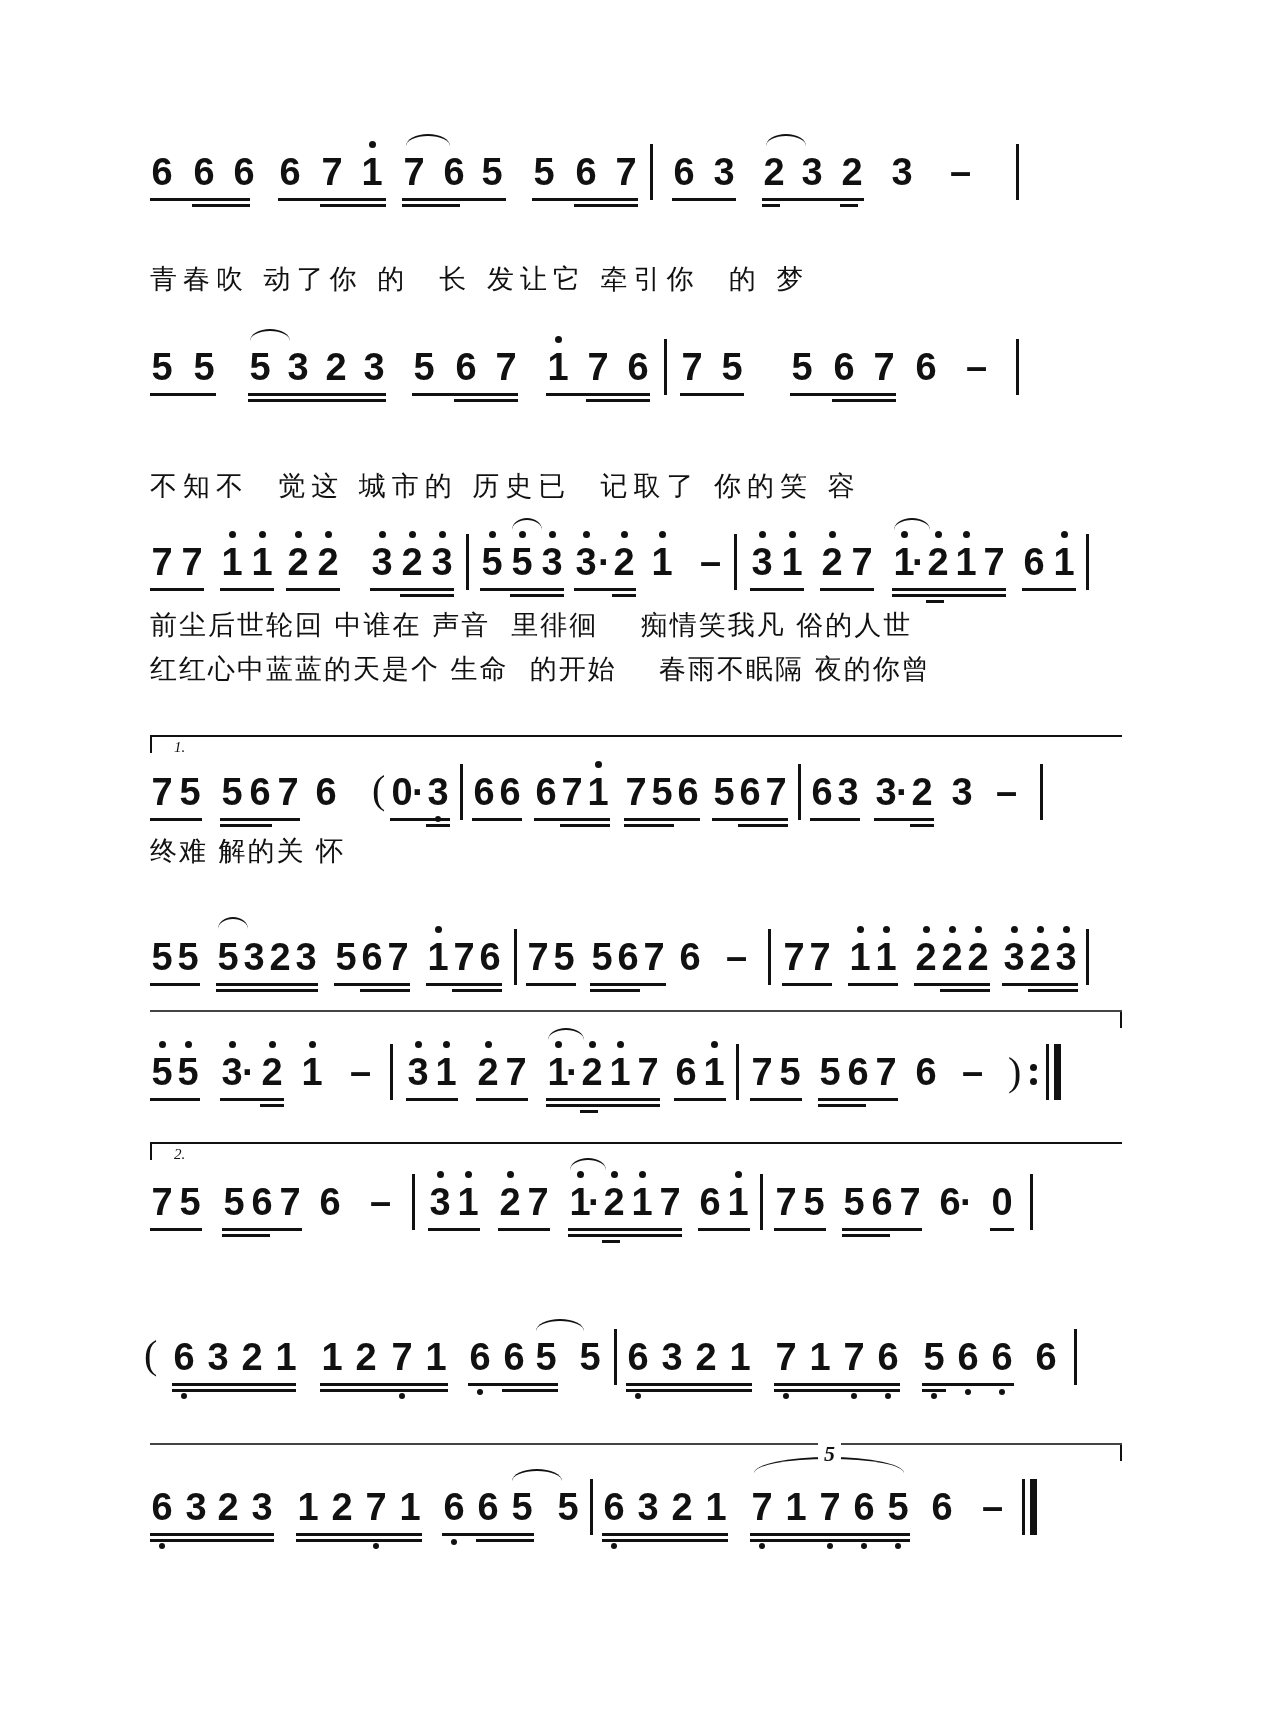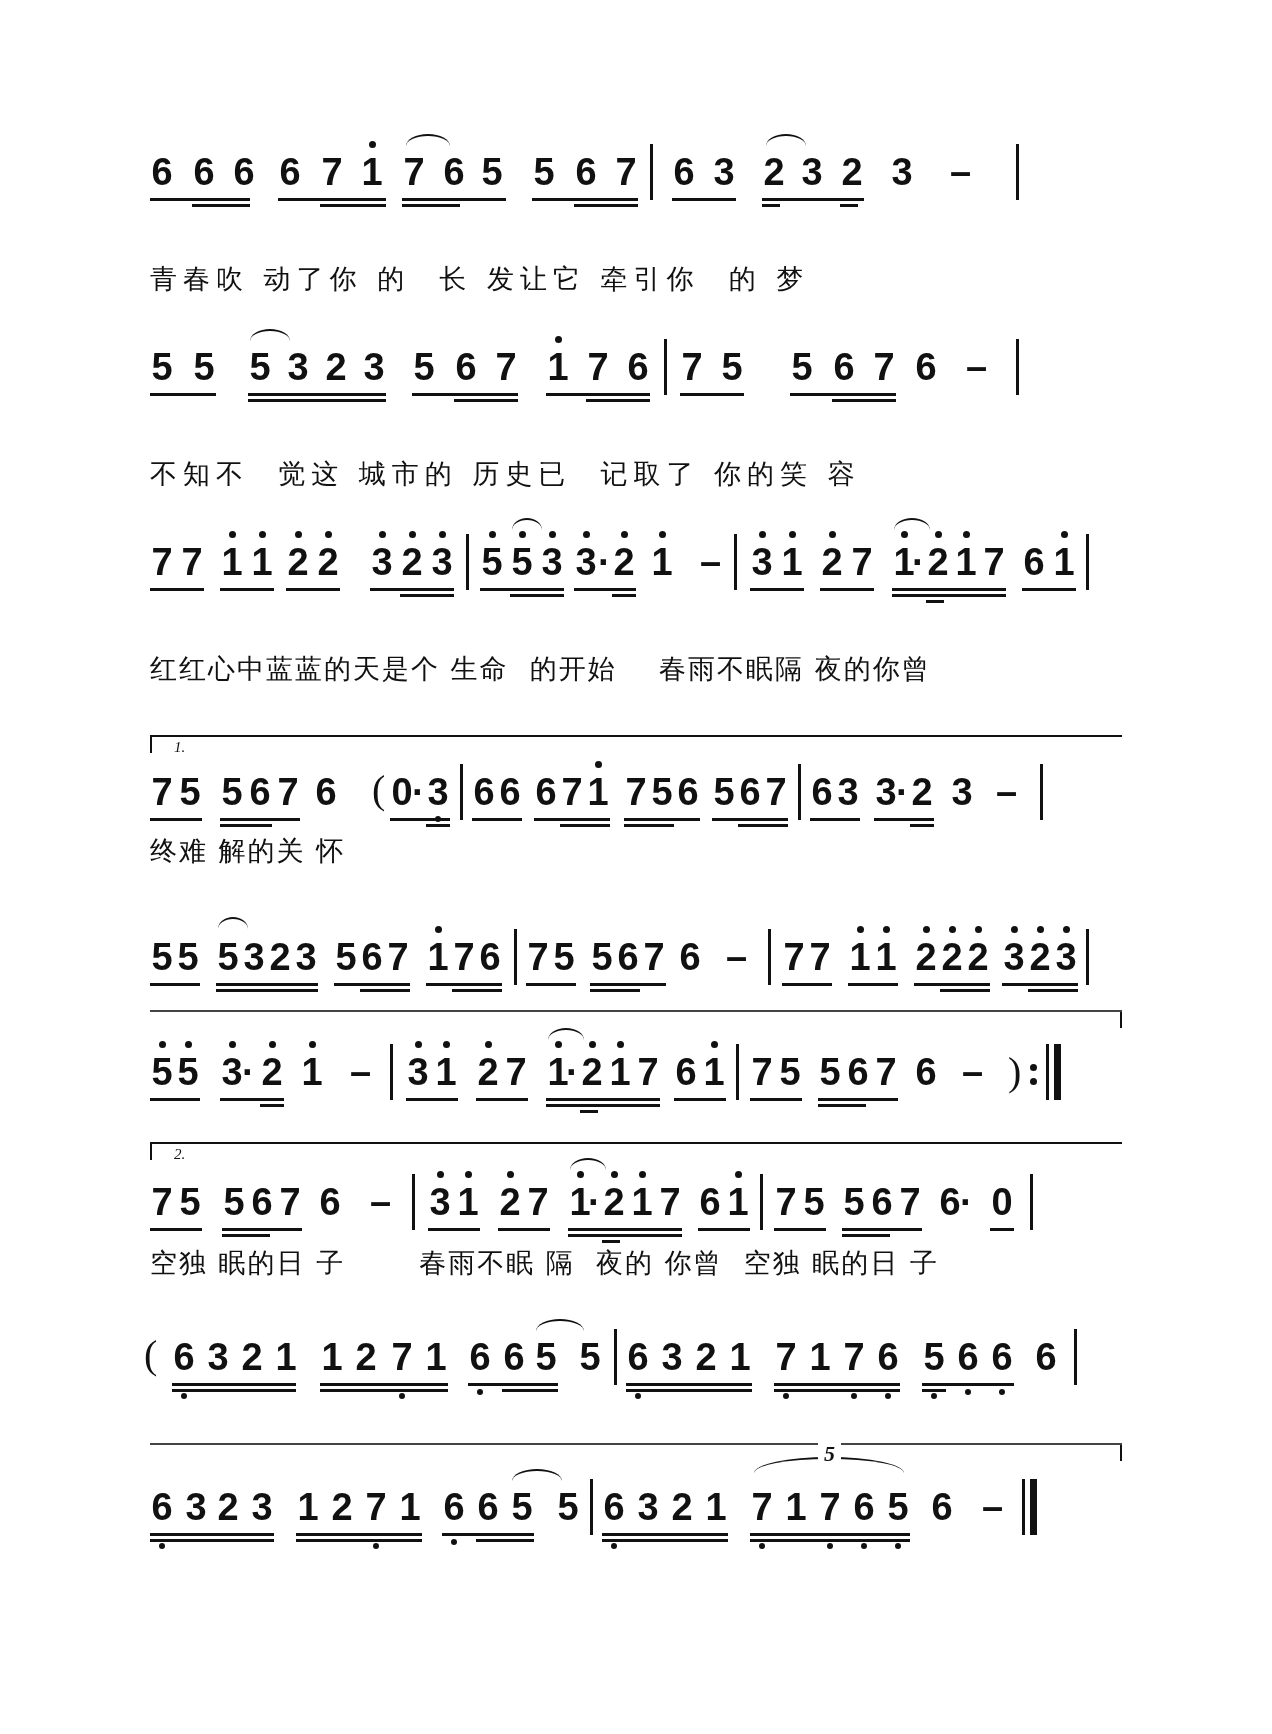--- a/index.html
+++ b/index.html
@@ -99,21 +99,21 @@
     <span class="n" style="left:640px">5</span>
       <span class="n" style="left:682px">6</span>
       <span class="n" style="left:722px">7</span>
     <span class="n" style="left:764px">6</span>
     <span class="dash" style="left:816px">–</span>
     <div class="ul" style="left:530px;top:48px;width:64px"></div>
     <div class="ul" style="left:640px;top:48px;width:106px"></div>
       <div class="ul" style="left:682px;top:54px;width:64px"></div>
     <div class="bar" style="left:866px;top:-6px;height:56px"></div>
   </div>
-  <div class="lyr" style="top:112px">不知不  觉这 城市的 历史已  记取了 你的笑 容</div>
+  <div class="lyr" style="top:124px">不知不  觉这 城市的 历史已  记取了 你的笑 容</div>
 </div>
 
 <div class="sys" style="top:540px; height:160px;">
   <div class="notes">
     <span class="n" style="left:0px">7</span>
       <span class="n" style="left:30px">7</span>
     <span class="n" style="left:70px">1<i class="hd"></i></span>
       <span class="n" style="left:100px">1<i class="hd"></i></span>
     <span class="n" style="left:136px">2<i class="hd"></i></span>
       <span class="n" style="left:166px">2<i class="hd"></i></span>
@@ -153,20 +153,21 @@
       <span class="n" style="left:902px">1<i class="hd"></i></span>
     <div class="ul" style="left:600px;top:48px;width:54px"></div>
     <div class="ul" style="left:670px;top:48px;width:54px"></div>
     <div class="ul" style="left:742px;top:48px;width:114px"></div>
       <div class="ul" style="left:742px;top:54px;width:114px"></div>
       <div class="ul" style="left:776px;top:60px;width:18px"></div>
     <div class="ul" style="left:872px;top:48px;width:54px"></div>
     <div class="slur" style="left:744px;top:-22px;width:36px"></div>
     <div class="bar" style="left:936px;top:-6px;height:56px"></div>
   </div>
+  <div class="lyr" style="top:68px;letter-spacing:2px">前尘后世轮回 中谁在 声音  里徘徊    痴情笑我凡 俗的人世</div>
   <div class="lyr" style="top:112px;letter-spacing:2px">红红心中蓝蓝的天是个 生命  的开始    春雨不眠隔 夜的你曾</div>
 </div>
 
 <div class="volta" style="top:735px;">
   <div class="vl"></div>
   <span class="vn">1.</span>
 </div>
 
 <div class="sys" style="top:770px; height:110px;">
   <div class="notes">
@@ -372,21 +373,20 @@
       <span class="n" style="left:748px">7</span>
     <span class="n" style="left:788px">6</span>
       <span class="n" style="left:810px;width:10px">·</span>
     <span class="n" style="left:840px">0</span>
     <div class="ul" style="left:624px;top:48px;width:52px"></div>
     <div class="ul" style="left:692px;top:48px;width:80px"></div>
       <div class="ul" style="left:692px;top:54px;width:48px"></div>
     <div class="ul" style="left:840px;top:48px;width:24px"></div>
     <div class="bar" style="left:880px;top:-6px;height:56px"></div>
   </div>
-  <div class="lyr" style="top:66px;letter-spacing:2px">空独 眠的日 子       春雨不眠 隔  夜的 你曾  空独 眠的日 子</div>
 </div>
 
 <div class="sys" style="top:1335px; height:90px;">
   <div class="notes">
     <span class="paren" style="left:-6px">(</span>
     <span class="n" style="left:22px">6<i class="ld" style="top:58px"></i></span>
       <span class="n" style="left:56px">3</span>
       <span class="n" style="left:90px">2</span>
       <span class="n" style="left:124px">1</span>
     <span class="n" style="left:170px">1</span>

